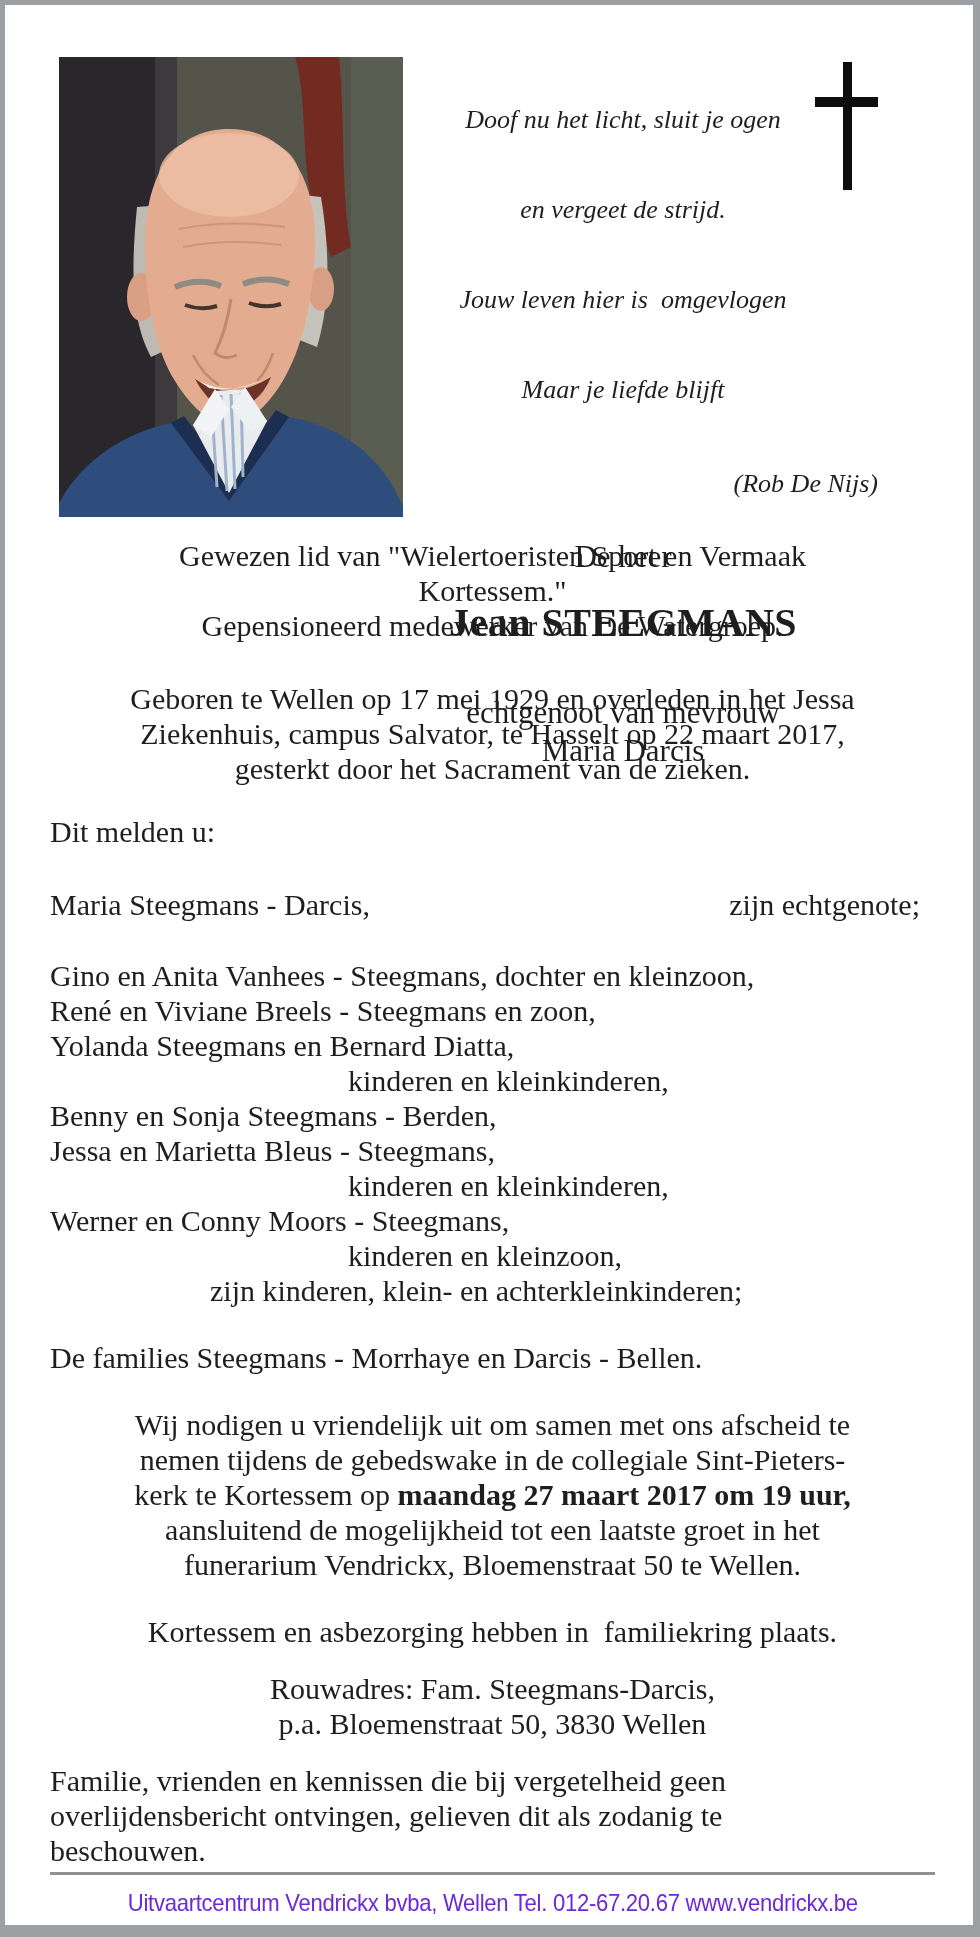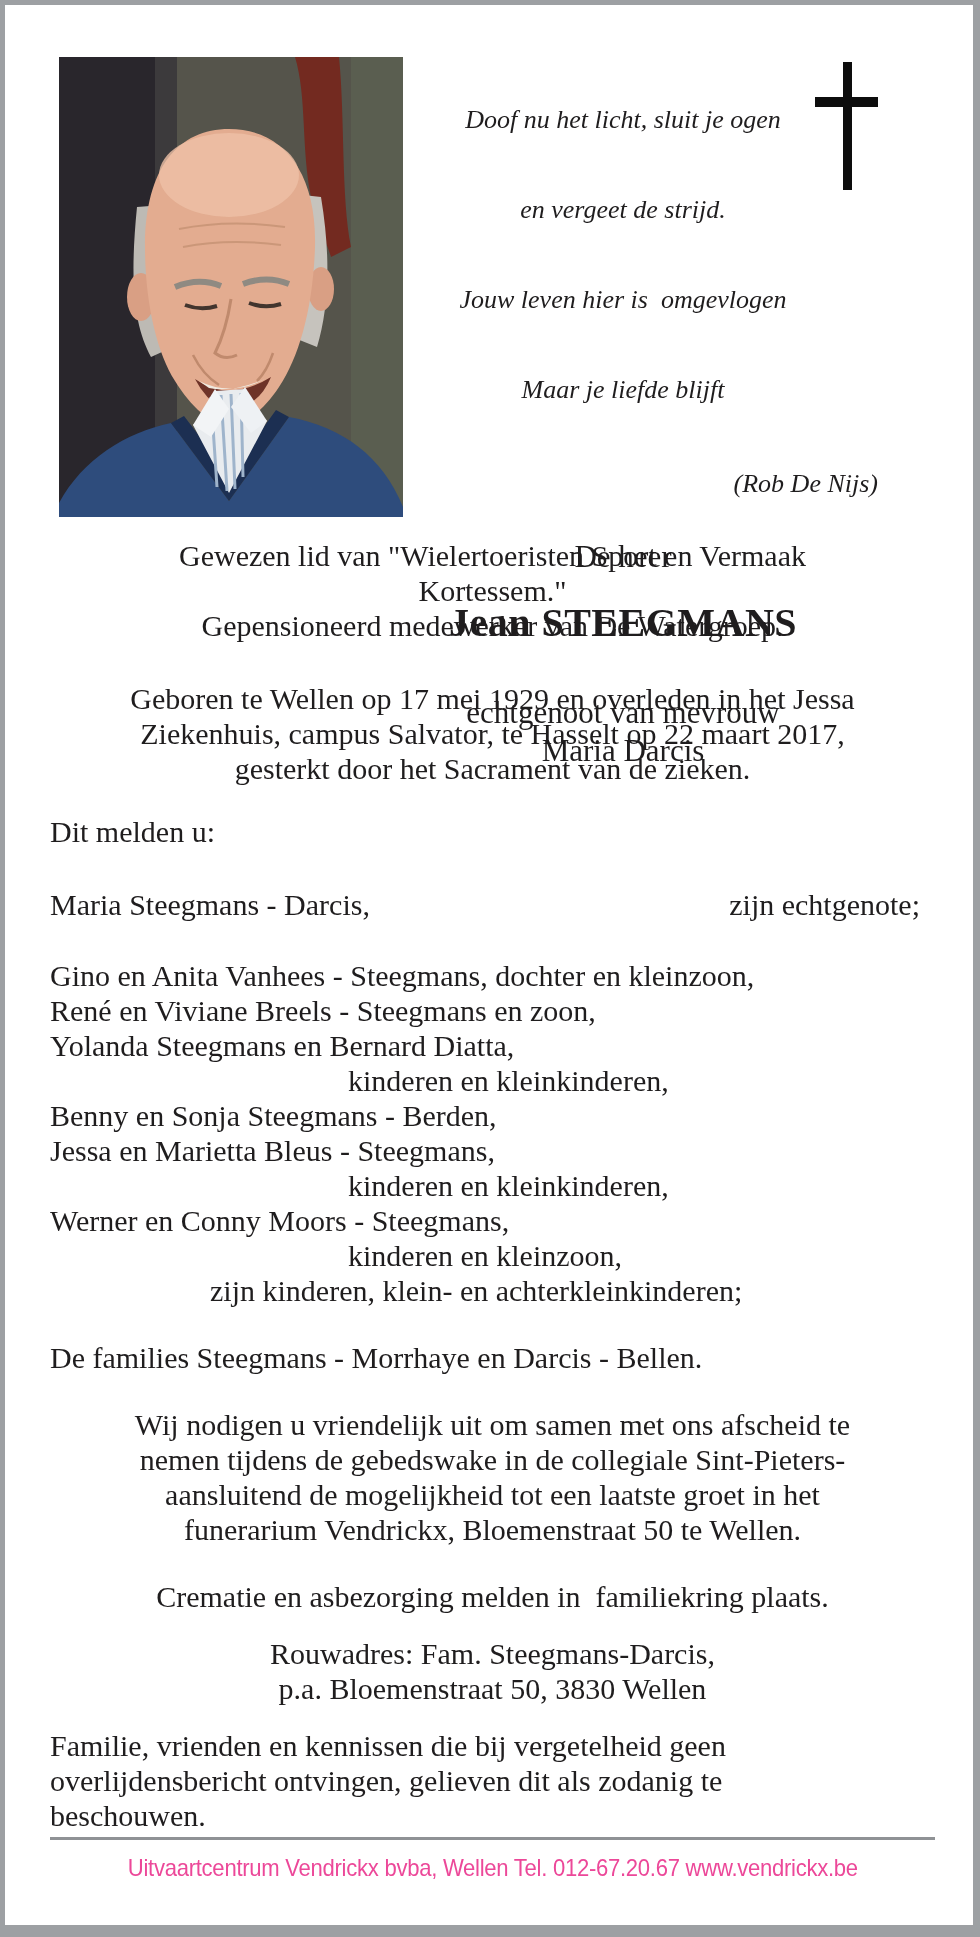--- a/index.html
+++ b/index.html
@@ -41,21 +41,21 @@
   .family{margin-top:36px;}
   .indent1{margin-left:298px;}
   .indent2{margin-left:160px;}
   .closing{margin-top:32px;}
   .invitation{margin-top:32px;}
   .bold{font-weight:bold;}
   .cremation{margin-top:32px;}
   .mourning{margin-top:22px;}
   .note{margin-top:22px;}
   .divider{border:none;border-top:3px solid #8f9295;margin:4px 0 0 0;}
-  .footer{margin-top:14px;text-align:center;font-family:"Liberation Sans", sans-serif;font-size:24px;color:#ec4899;}
+  .footer{margin-top:14px;text-align:center;font-family:"Liberation Sans", sans-serif;font-size:24px;color:#6d28d9;}
   .footer .cond{display:inline-block;transform:scaleX(0.92);transform-origin:center;letter-spacing:-0.3px;}
 </style>
 </head>
 <body>
 
 <div class="frame">
   <div class="page">
 
     <div class="top">
 
@@ -157,25 +157,28 @@
       <div>Werner en Conny Moors - Steegmans,</div>
       <div class="indent1">kinderen en kleinzoon,</div>
       <div class="indent2">zijn kinderen, klein- en achterkleinkinderen;</div>
     </div>
 
     <div class="closing b">De families Steegmans - Morrhaye en Darcis - Bellen.</div>
 
     <div class="invitation b center">
       <div>Wij nodigen u vriendelijk uit om samen met ons afscheid te</div>
       <div>nemen tijdens de gebedswake in de collegiale Sint-Pieters-</div>
+      <div>
+        <span>kerk te Kortessem op </span><span class="bold">maandag 27 maart 2017 om 19 uur,</span>
+      </div>
       <div>aansluitend de mogelijkheid tot een laatste groet in het</div>
       <div>funerarium Vendrickx, Bloemenstraat 50 te Wellen.</div>
     </div>
 
-    <div class="cremation b center pre">Crematie en asbezorging melden in  familiekring plaats.</div>
+    <div class="cremation b center pre">Kortessem en asbezorging hebben in  familiekring plaats.</div>
 
     <div class="mourning b center">
       <div>Rouwadres: Fam. Steegmans-Darcis,</div>
       <div>p.a. Bloemenstraat 50, 3830 Wellen</div>
     </div>
 
     <div class="note b">
       <div>Familie, vrienden en kennissen die bij vergetelheid geen</div>
       <div>overlijdensbericht ontvingen, gelieven dit als zodanig te</div>
       <div>beschouwen.</div>

